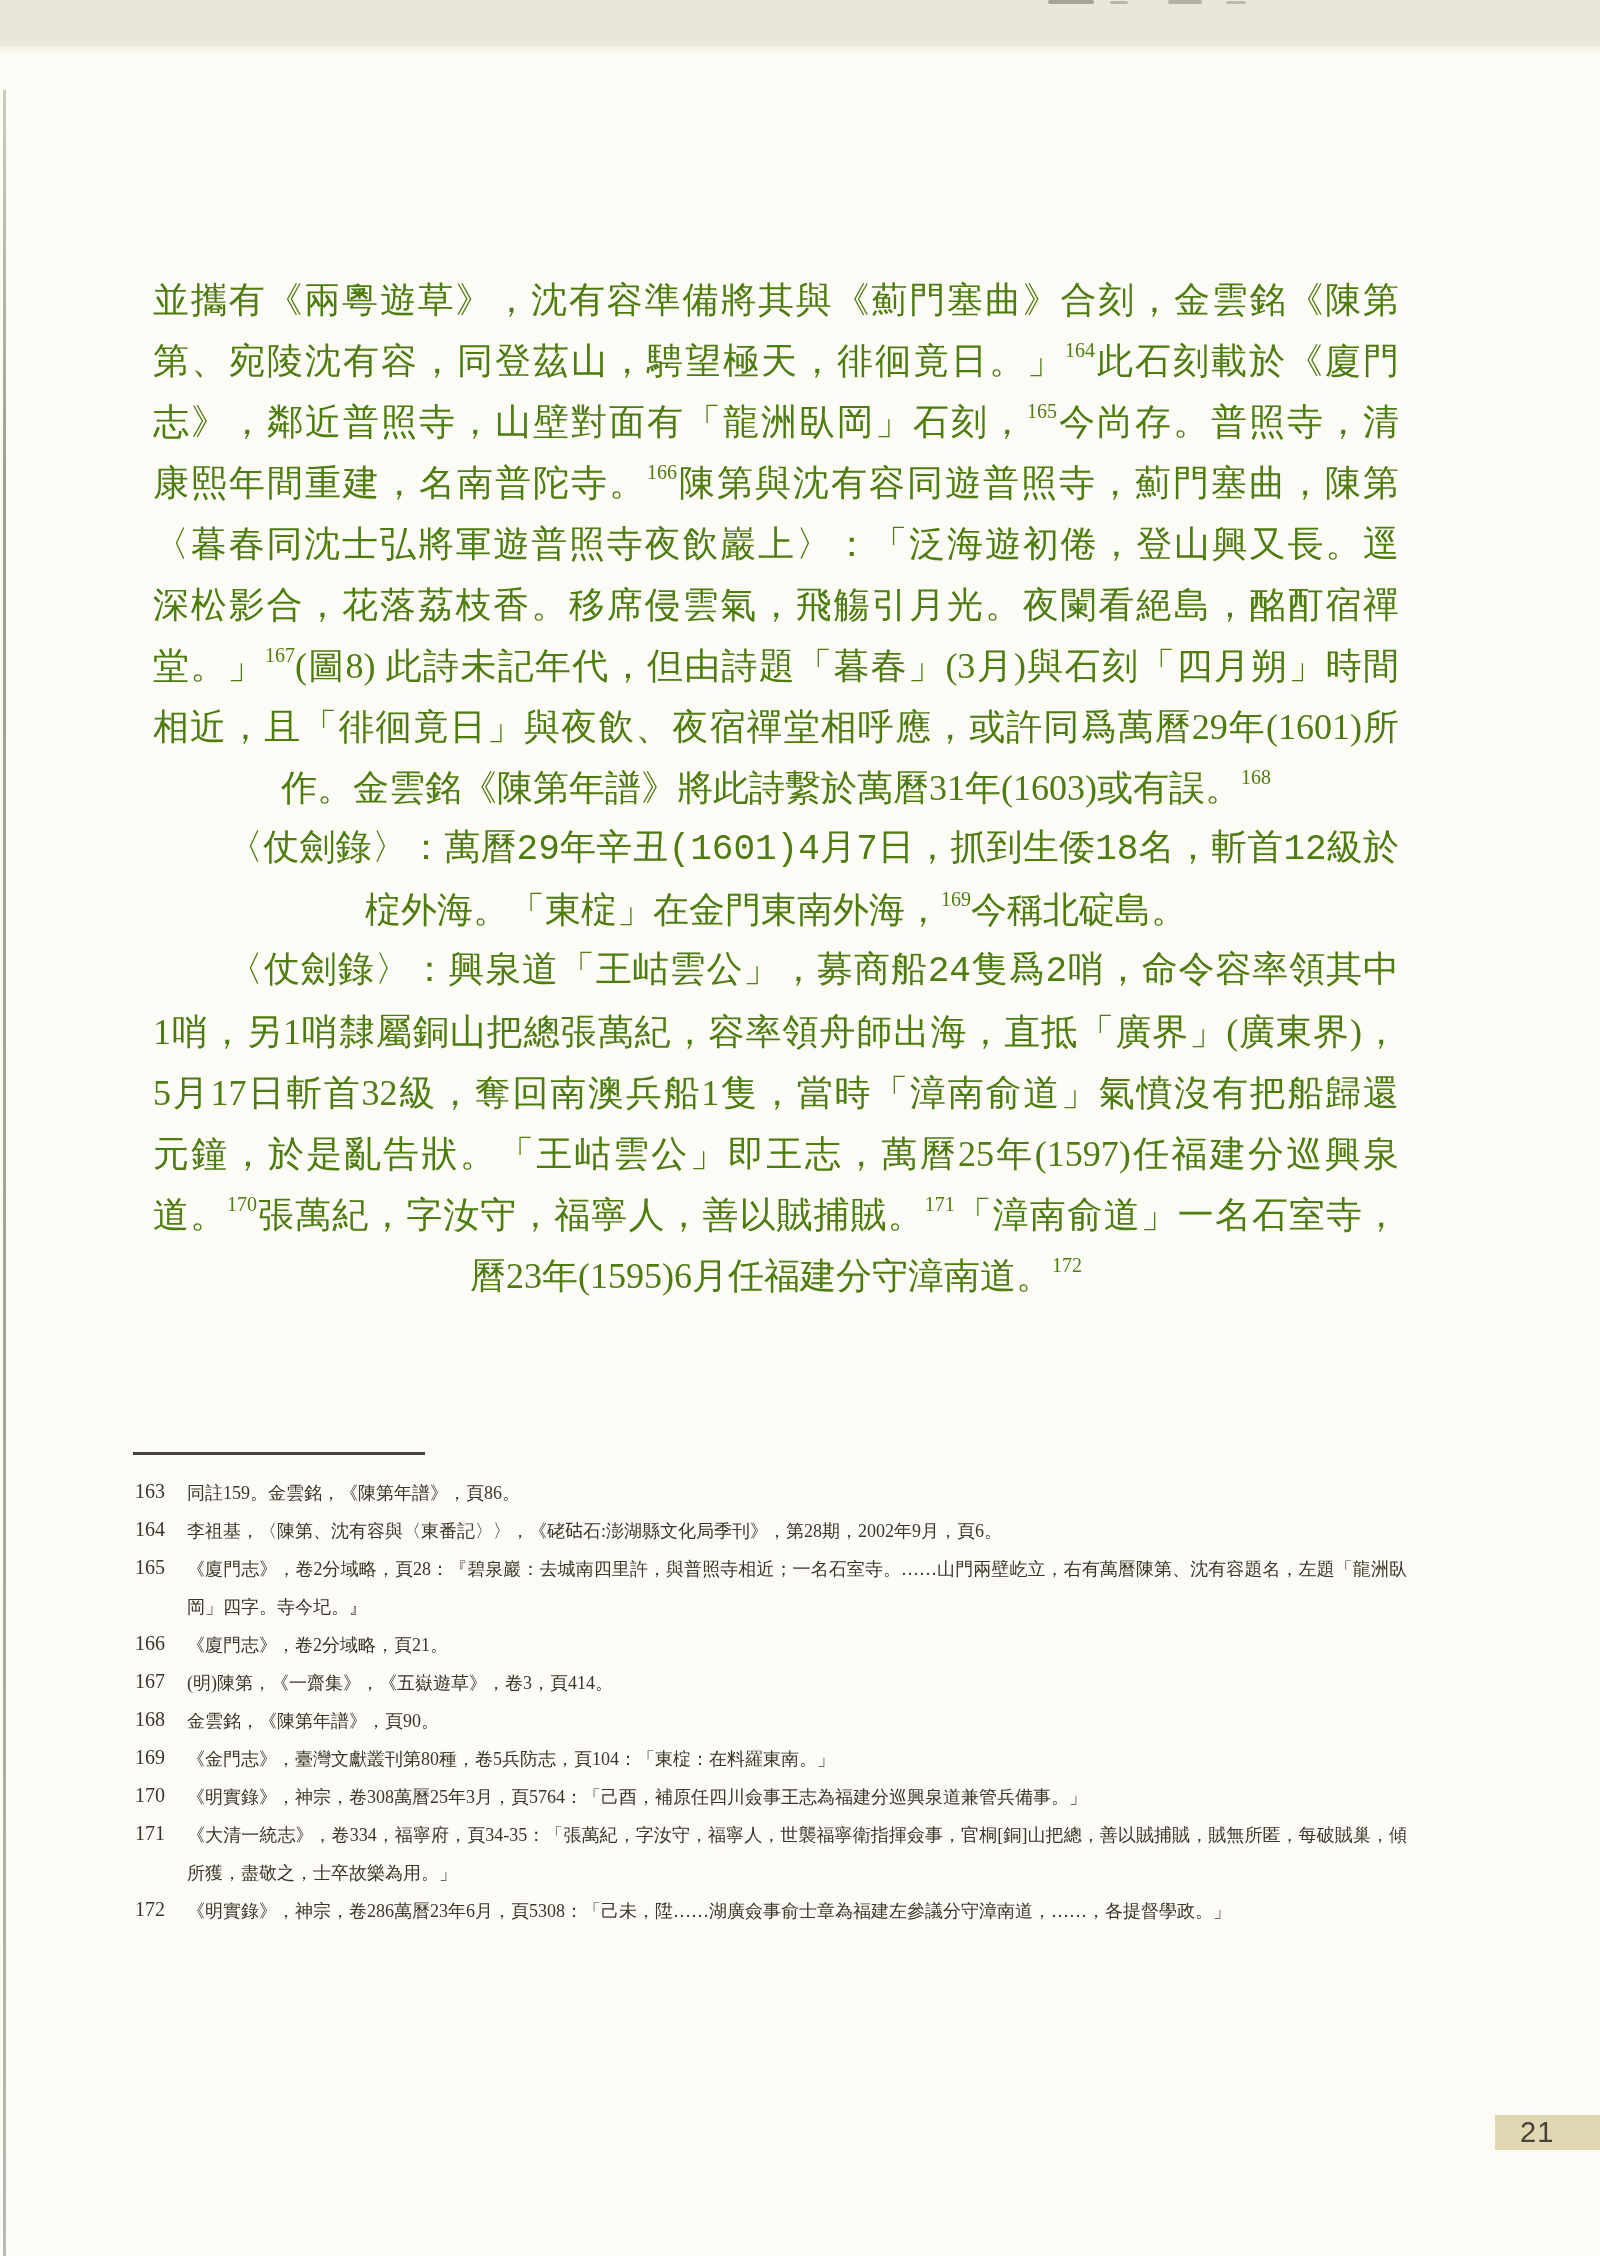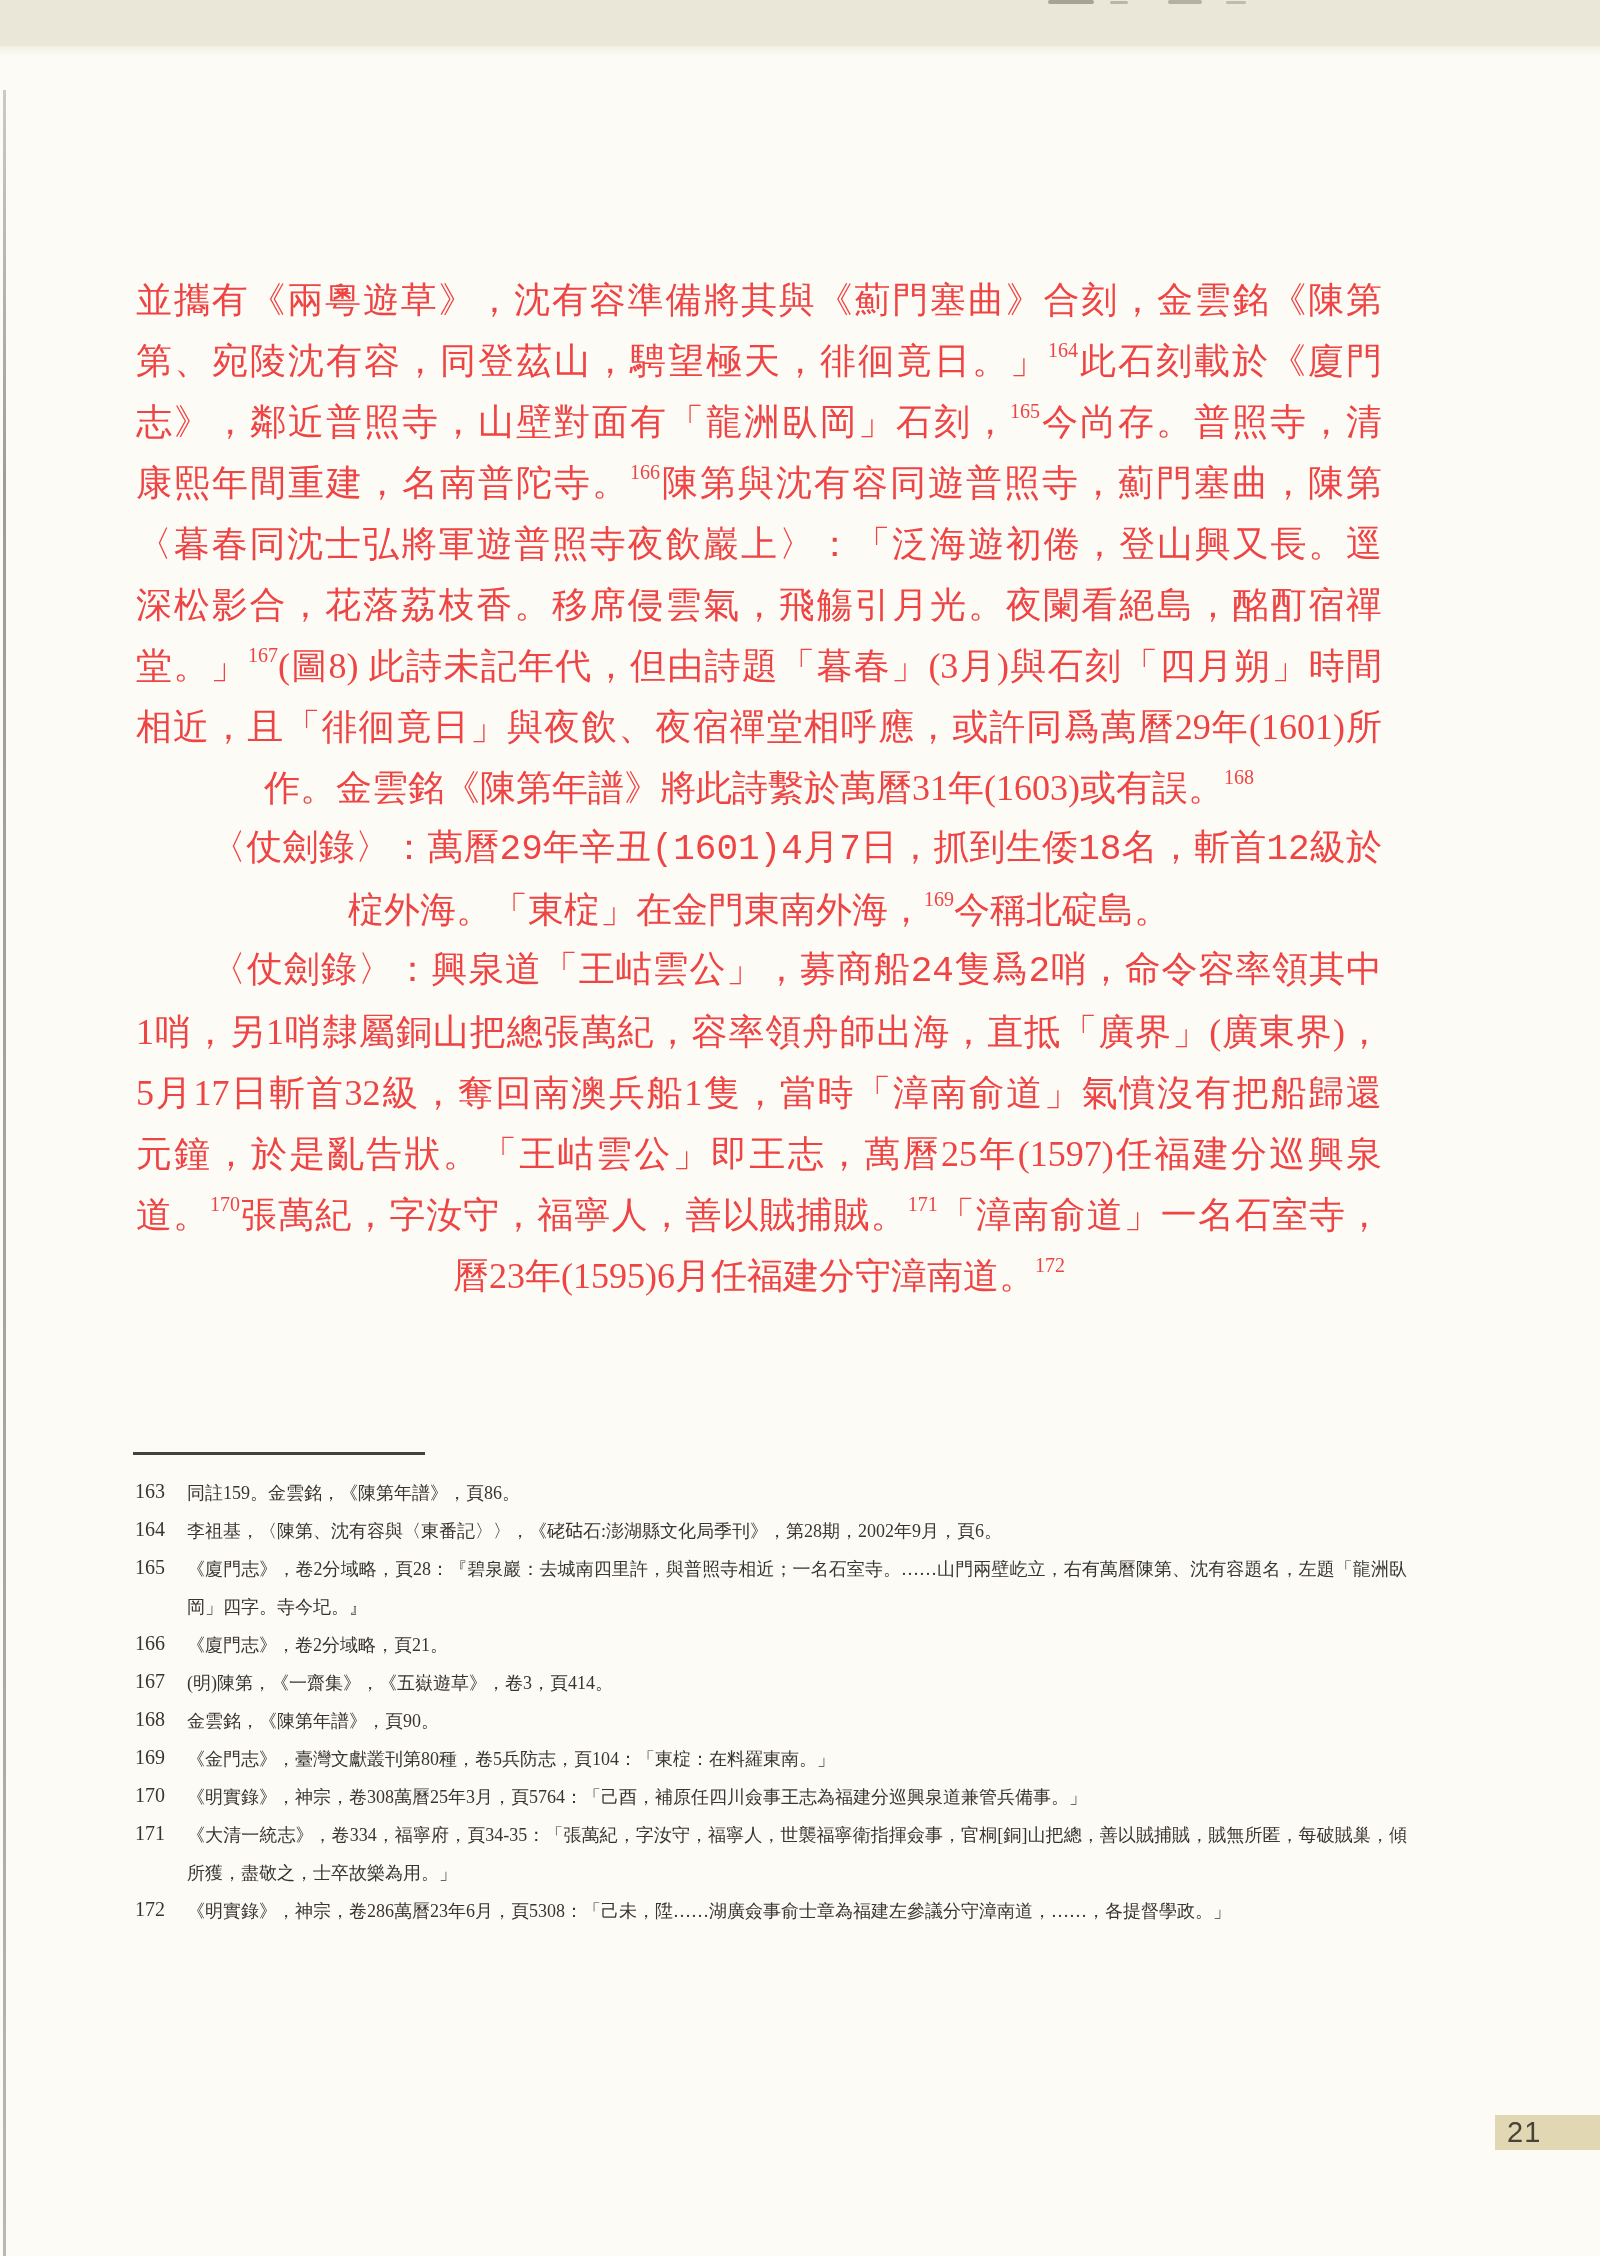--- a/index.html
+++ b/index.html
@@ -23,22 +23,22 @@
   .s1{left:1048px;top:0;width:46px;height:4px;}
   .s2{left:1110px;top:1px;width:18px;height:3px;opacity:.4;}
   .s3{left:1168px;top:0;width:34px;height:4px;opacity:.45;}
   .s4{left:1226px;top:1px;width:20px;height:3px;opacity:.35;}
   .edge-line{
     position:absolute;left:3px;top:90px;width:3px;height:2166px;
     background:linear-gradient(#c9ccc0,#9ba095 18%,#a6aa9d 70%,#b7bab0);
   }
   
   .body-text{
-    position:absolute;left:136px;top:270px;width:1246px;
-    font-size:36px;color:#ef4444;letter-spacing:0;
+    position:absolute;left:153px;top:270px;width:1246px;
+    font-size:36px;color:#4d7c0f;letter-spacing:0;
   }
   .line{
     height:61px;line-height:61px;white-space:nowrap;
     text-align:center;
   }
   .line.fill{
     white-space:normal;
     text-align:justify;text-align-last:justify;
     overflow:hidden;
   }
@@ -67,21 +67,21 @@
     text-align:justify;
   }
   
   .page-number-box{
     position:absolute;left:1495px;top:2115px;width:105px;height:35px;
     background:#e1d7b2;
     display:flex;align-items:center;
   }
   .page-number-box span{
     font-family:"Liberation Sans","DejaVu Sans",sans-serif;
-    font-size:29px;color:#45433a;padding-left:12px;letter-spacing:1px;
+    font-size:29px;color:#45433a;padding-left:25px;letter-spacing:1px;
   }
 </style>
 </head>
 <body>
 
 <div class="page">
 
   <div class="top-band">
     <div class="smudge s1"></div>
     <div class="smudge s2"></div>

